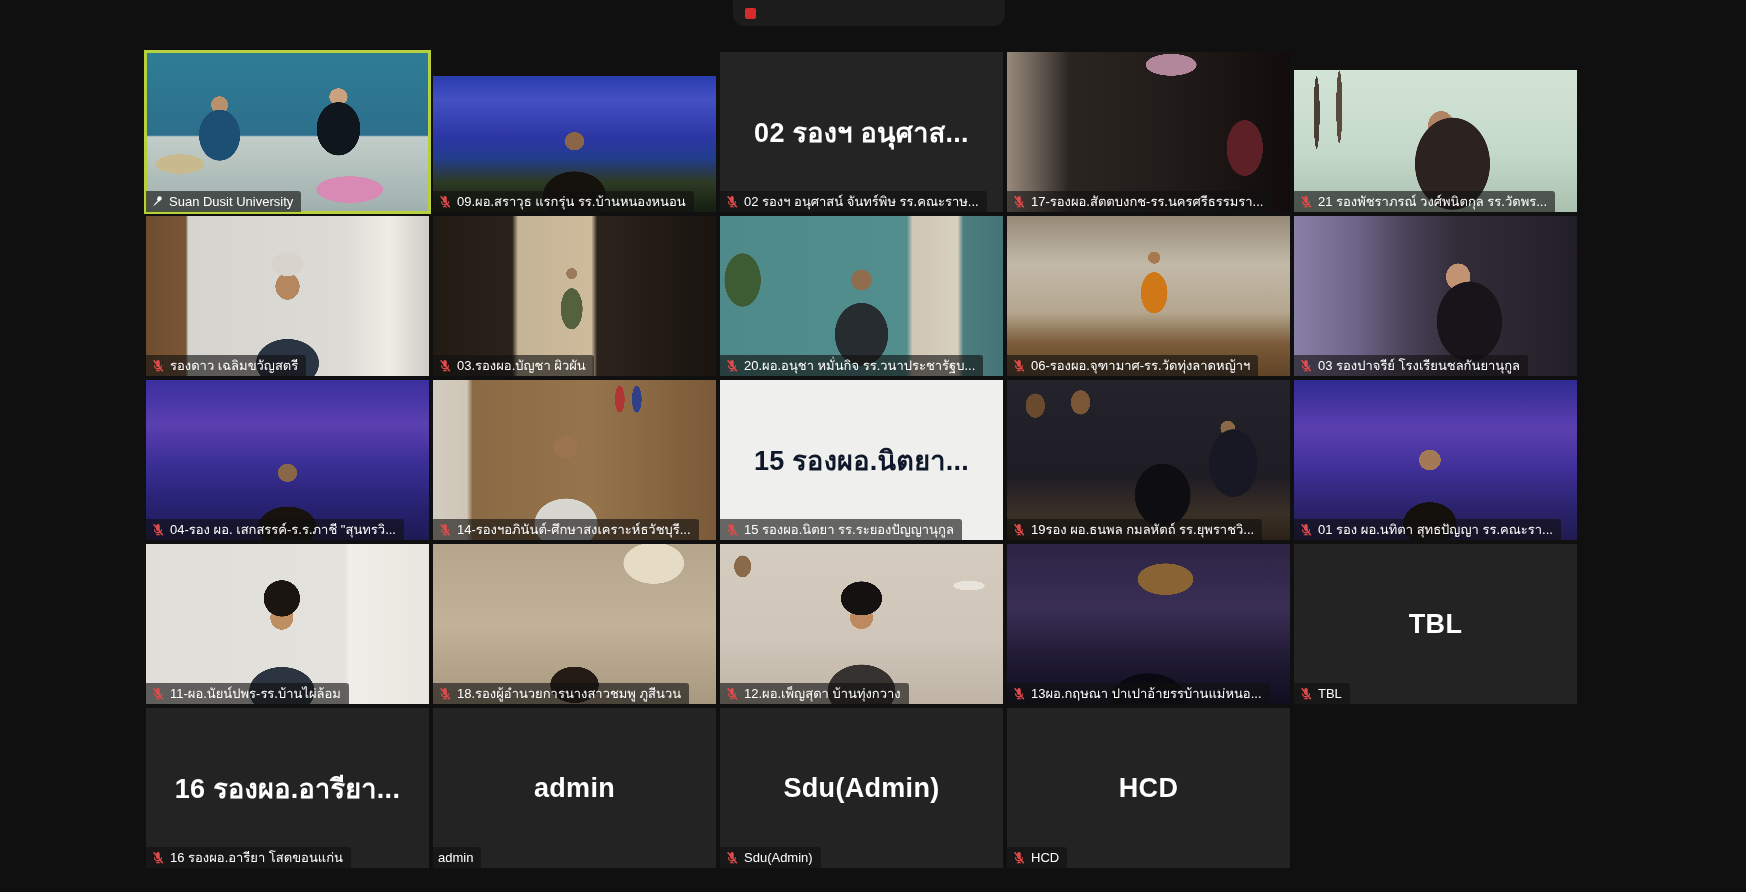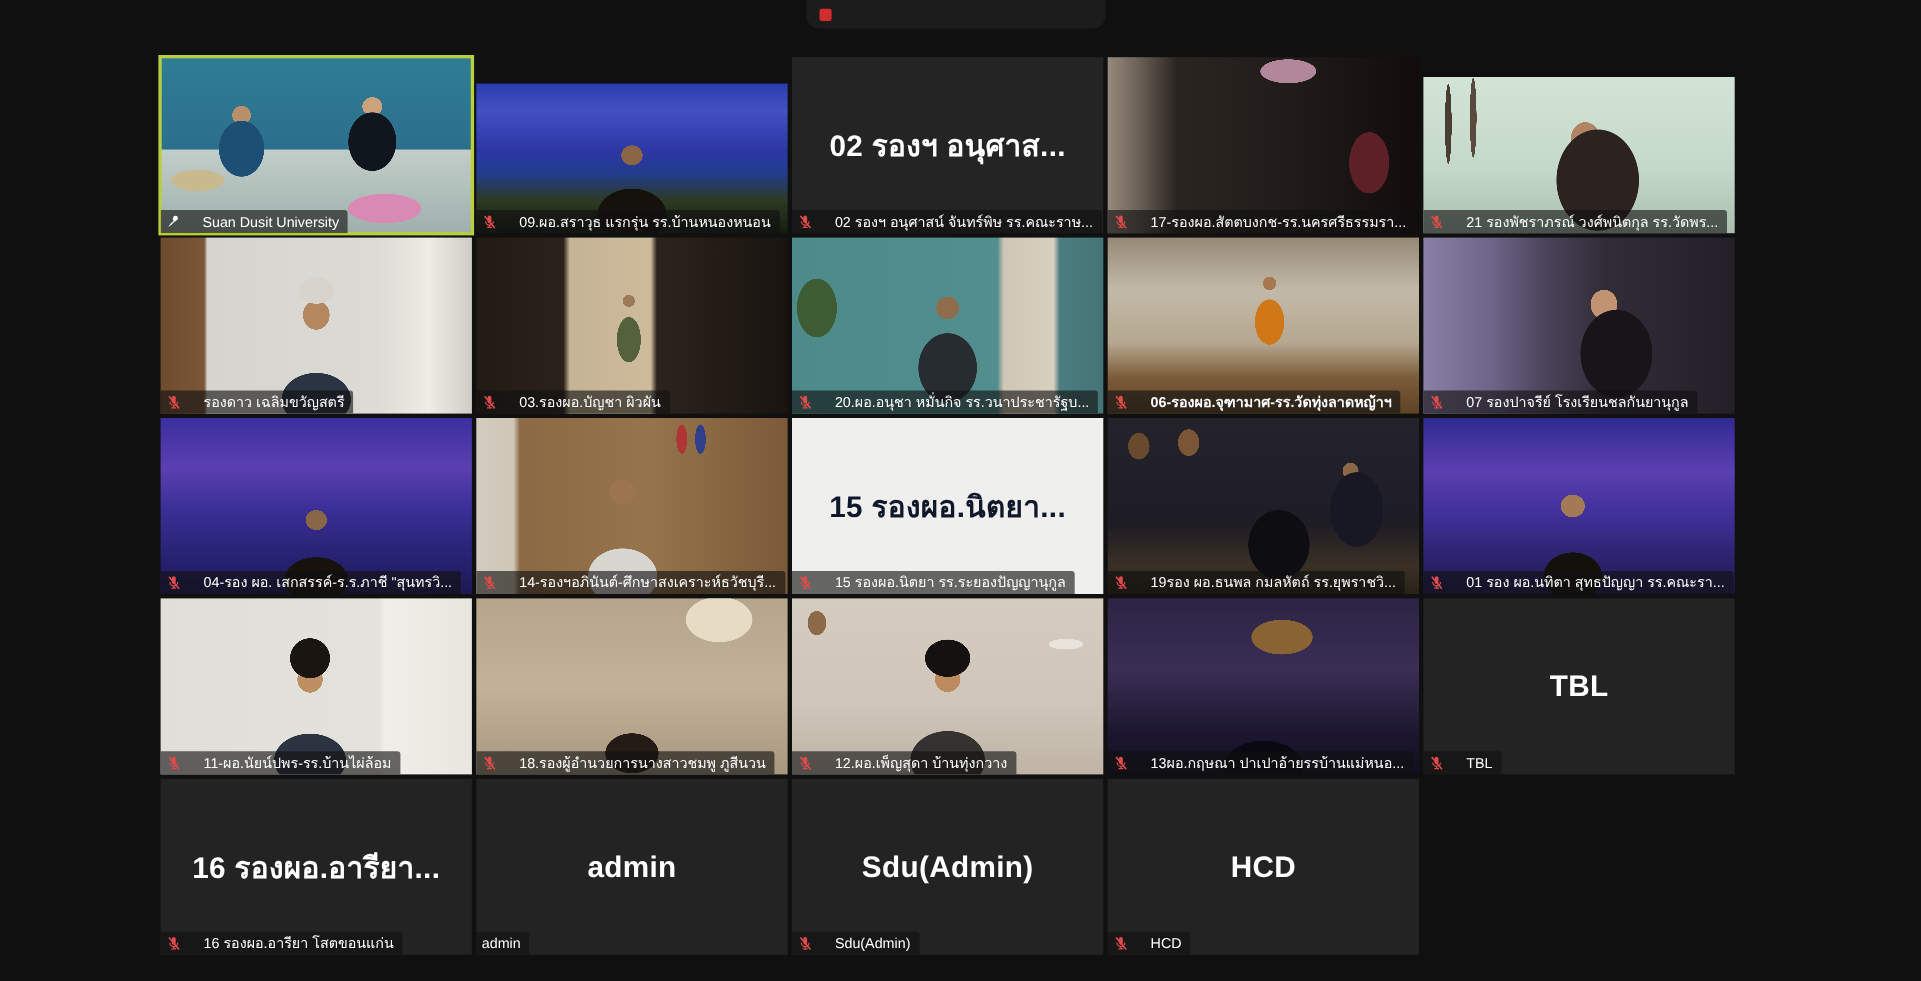--- a/index.html
+++ b/index.html
@@ -21,21 +21,21 @@
   }
   .tile{position:relative;background:#222;overflow:hidden;}
   .tile.pinned{outline:3px solid #b8cf3e;outline-offset:-1px;z-index:2;}
   .center-text{
     position:absolute;inset:0;display:flex;align-items:center;justify-content:center;
     color:#fff;font-size:27px;font-weight:700;letter-spacing:.3px;white-space:nowrap;
   }
   .tile.light .center-text{color:#0f172a;}
   .label{
     position:absolute;left:0;bottom:0;max-width:100%;box-sizing:border-box;
-    display:flex;align-items:center;gap:20px;
+    display:flex;align-items:center;gap:5px;
     background:rgba(16,16,16,.62);color:#fff;font-size:13px;line-height:21px;
     padding:0 8px 0 5px;border-radius:0 3px 0 0;white-space:nowrap;overflow:hidden;z-index:3;
   }
   .label svg{flex:0 0 auto;}
   
   .v1{background:
     radial-gradient(ellipse 34px 42px at 26% 52%,#1d4e73 60%,transparent 61%),
     radial-gradient(ellipse 14px 14px at 26% 33%,#b9906c 60%,transparent 61%),
     radial-gradient(ellipse 36px 44px at 68% 48%,#10161d 60%,transparent 61%),
     radial-gradient(ellipse 15px 14px at 68% 28%,#caa27d 60%,transparent 61%),
@@ -71,21 +71,21 @@
     radial-gradient(ellipse 9px 9px at 49% 36%,#9a7a58 60%,transparent 61%),
     linear-gradient(90deg,#221b14 0%,#2a211a 28%,#c4b394 30%,#cdbb9c 56%,#2c231c 58%,#191410 100%);}
   .v9{background:
     radial-gradient(ellipse 44px 52px at 50% 74%,#272c31 60%,transparent 61%),
     radial-gradient(ellipse 17px 17px at 50% 40%,#8e6c4c 60%,transparent 61%),
     radial-gradient(ellipse 30px 44px at 8% 40%,#3d5c34 60%,transparent 61%),
     linear-gradient(90deg,#4f8a8a 0%,#538e8e 66%,#cfc6b4 68%,#d8d0be 84%,#4c7d80 86%,#447476 100%);}
   .v10{background:
     radial-gradient(ellipse 22px 34px at 52% 48%,#d07818 60%,transparent 61%),
     radial-gradient(ellipse 10px 10px at 52% 26%,#a8784e 60%,transparent 61%),
-    linear-gradient(180deg,#958a76 0%,#c2b9a8 30%,#b5a78f 60%,#7a5a38 80%,#604428 100%); font-weight: bold;}
+    linear-gradient(180deg,#958a76 0%,#c2b9a8 30%,#b5a78f 60%,#7a5a38 80%,#604428 100%);}
   .v11{background:
     radial-gradient(ellipse 54px 66px at 62% 66%,#191419 60%,transparent 61%),
     radial-gradient(ellipse 20px 22px at 58% 38%,#c29372 60%,transparent 61%),
     linear-gradient(90deg,#8a7fa6 0%,#6e6488 22%,#4a4258 40%,#322c38 58%,#231f28 100%);}
   .v12{background:
     radial-gradient(ellipse 16px 15px at 50% 58%,#8a6648 60%,transparent 61%),
     radial-gradient(ellipse 48px 34px at 50% 92%,#17120d 60%,transparent 61%),
     linear-gradient(180deg,#3a2f9e 0%,#5b3fb0 28%,#3a2f96 52%,#2a2478 74%,#1d1a54 100%);}
   .v13{background:
     radial-gradient(ellipse 20px 18px at 47% 42%,#9c7450 60%,transparent 61%),
@@ -264,21 +264,21 @@
   <div class="tile v11">
 
     <div class="label">
 
       <svg class="mic-icon" viewBox="0 0 16 16" width="14" height="14">
         <path d="M6 3a2 2 0 0 1 4 0v4a2 2 0 0 1-4 0z" fill="#e14b4b"></path>
         <path d="M4 7a4 4 0 0 0 8 0" stroke="#e14b4b" stroke-width="1.3" fill="none"></path>
         <path d="M8 11v2 M5.5 13.4h5" stroke="#e14b4b" stroke-width="1.3"></path>
         <path d="M3 1.5l10.5 12.5" stroke="#e14b4b" stroke-width="1.7"></path>
       </svg>
-      <span class="label-text">07 รองปาจรีย์ โรงเรียนชลกันยานุกูล</span>
+      <span class="label-text">03 รองปาจรีย์ โรงเรียนชลกันยานุกูล</span>
     </div>
   </div>
 
   <div class="tile v12">
 
     <div class="label">
 
       <svg class="mic-icon" viewBox="0 0 16 16" width="14" height="14">
         <path d="M6 3a2 2 0 0 1 4 0v4a2 2 0 0 1-4 0z" fill="#e14b4b"></path>
         <path d="M4 7a4 4 0 0 0 8 0" stroke="#e14b4b" stroke-width="1.3" fill="none"></path>

